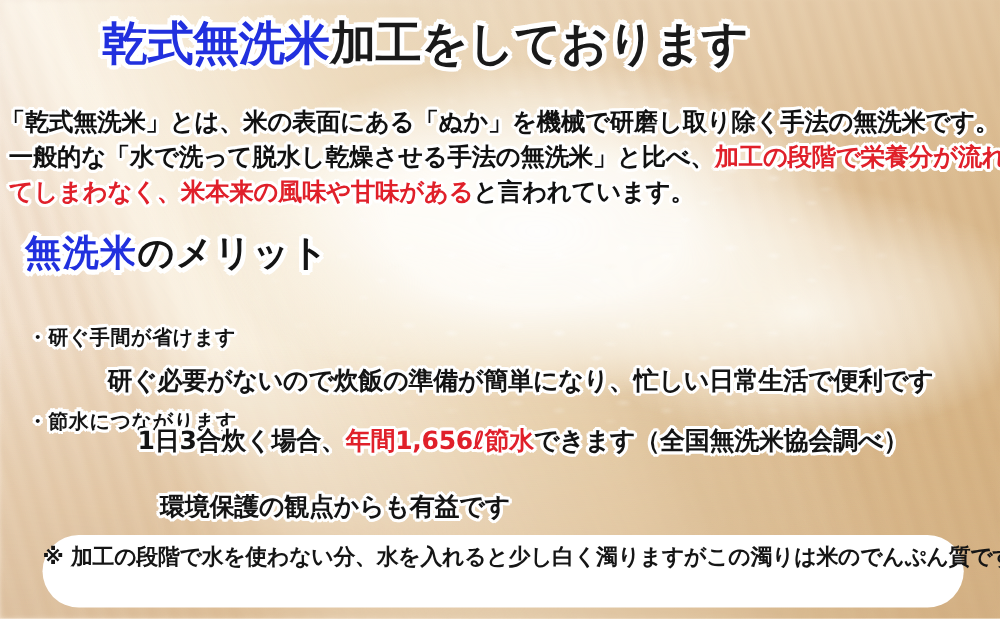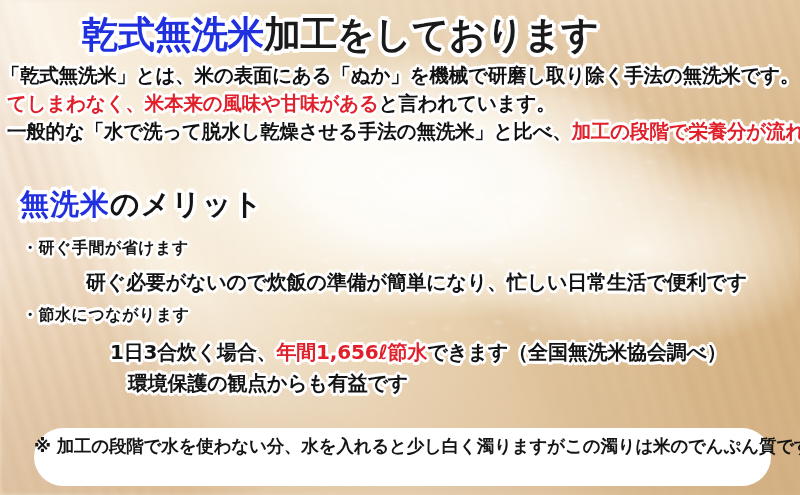--- a/index.html
+++ b/index.html
@@ -117,20 +117,21 @@
   
   .content { position: relative; z-index: 5; }
 
   
   .halo-w {
     text-shadow:
       2px 0 0 #fff, -2px 0 0 #fff, 0 2px 0 #fff, 0 -2px 0 #fff,
       1.5px 1.5px 0 #fff, -1.5px 1.5px 0 #fff, 1.5px -1.5px 0 #fff, -1.5px -1.5px 0 #fff,
       2.6px 1px 0 #fff, -2.6px 1px 0 #fff, 1px 2.6px 0 #fff, 1px -2.6px 0 #fff,
       -1px 2.6px 0 #fff, -1px -2.6px 0 #fff, 2.6px -1px 0 #fff, -2.6px -1px 0 #fff;
+    margin-top: 22px;
   }
   .halo-w-lg {
     text-shadow:
       3px 0 0 #fff, -3px 0 0 #fff, 0 3px 0 #fff, 0 -3px 0 #fff,
       2.2px 2.2px 0 #fff, -2.2px 2.2px 0 #fff, 2.2px -2.2px 0 #fff, -2.2px -2.2px 0 #fff,
       3.6px 1.4px 0 #fff, -3.6px 1.4px 0 #fff, 1.4px 3.6px 0 #fff, 1.4px -3.6px 0 #fff,
       -1.4px 3.6px 0 #fff, -1.4px -3.6px 0 #fff, 3.6px -1.4px 0 #fff, -3.6px -1.4px 0 #fff;
   }
 
   #headline {
@@ -160,20 +161,21 @@
   #intro .l2, #intro .l3 { padding-left: 7px; }
   .red { color: #e0202a; }
 
   #merit-head {
     position: absolute;
     top: 190px; left: 20px;
     font-size: 29px;
     font-weight: 900;
     letter-spacing: 1px;
     line-height: 1;
+    font-family: Liberation Mono, monospace;
   }
   #merit-head .blue { color: #2130de; }
   #merit-head .black { color: #141414; }
 
   .bullet {
     position: absolute;
     left: 22px;
     font-size: 16px;
     font-weight: 900;
     color: #141414;
@@ -228,22 +230,22 @@
   <div class="bg-layer bg-kernels"></div>
   <div class="bg-layer bg-shadow"></div>
   <div class="bg-layer bg-veil"></div>
 
   <div class="content">
 
     <div id="headline" class="halo-w-lg"><span class="blue">乾式無洗米</span><span class="black">加工をしております</span></div>
 
     <div id="intro">
       <div class="line l1 halo-w">「乾式無洗米」とは、米の表面にある「ぬか」を機械で研磨し取り除く手法の無洗米です。</div>
+      <div class="line l2"><span class="halo-w">一般的な「水で洗って脱水し乾燥させる手法の無洗米」と比べ、</span><span class="red halo-w">加工の段階で栄養分が流れ</span></div>
       <div class="line l3"><span class="red halo-w">てしまわなく、米本来の風味や甘味がある</span><span class="halo-w">と言われています。</span></div>
-      <div class="line l2"><span class="halo-w">一般的な「水で洗って脱水し乾燥させる手法の無洗米」と比べ、</span><span class="red halo-w">加工の段階で栄養分が流れ</span></div>
     </div>
 
     <div id="merit-head" class="halo-w-lg"><span class="blue">無洗米</span><span class="black">のメリット</span></div>
 
     <div id="b1" class="bullet halo-w">・研ぐ手間が省けます</div>
     <div id="s1" class="sub halo-w">研ぐ必要がないので炊飯の準備が簡単になり、忙しい日常生活で便利です</div>
 
     <div id="b2" class="bullet halo-w">・節水につながります</div>
     <div id="s2" class="sub"><span class="halo-w">1日3合炊く場合、</span><span class="red halo-w">年間1,656ℓ節水</span><span class="halo-w">できます（全国無洗米協会調べ）</span></div>
     <div id="s3" class="sub halo-w">環境保護の観点からも有益です</div>

